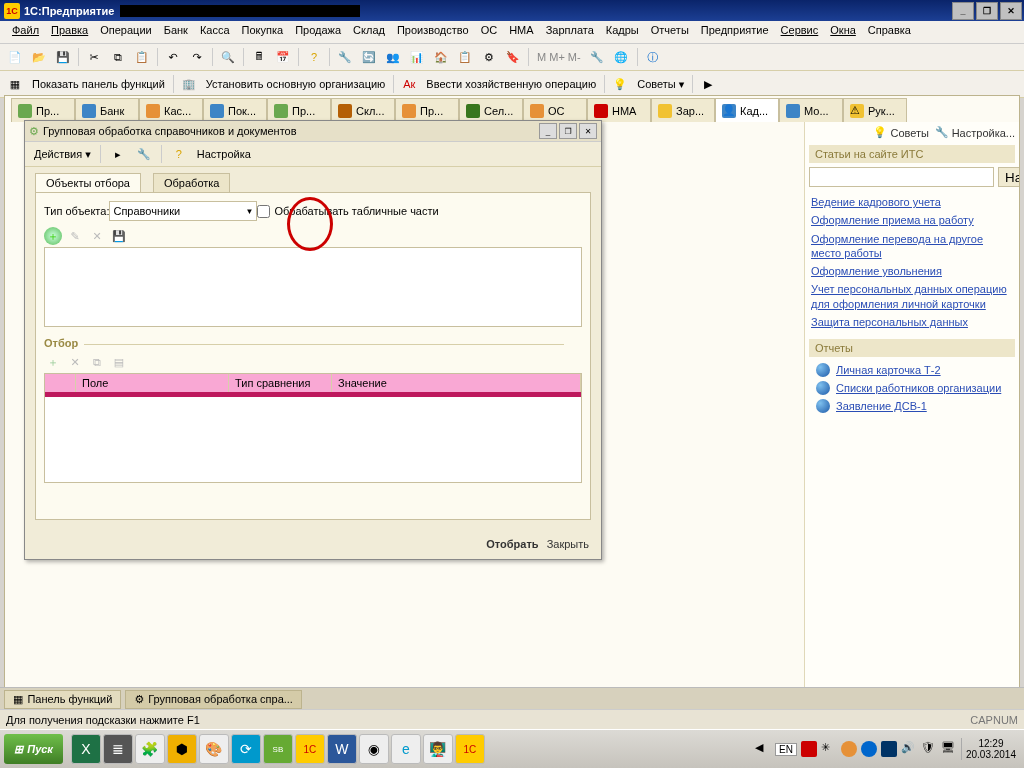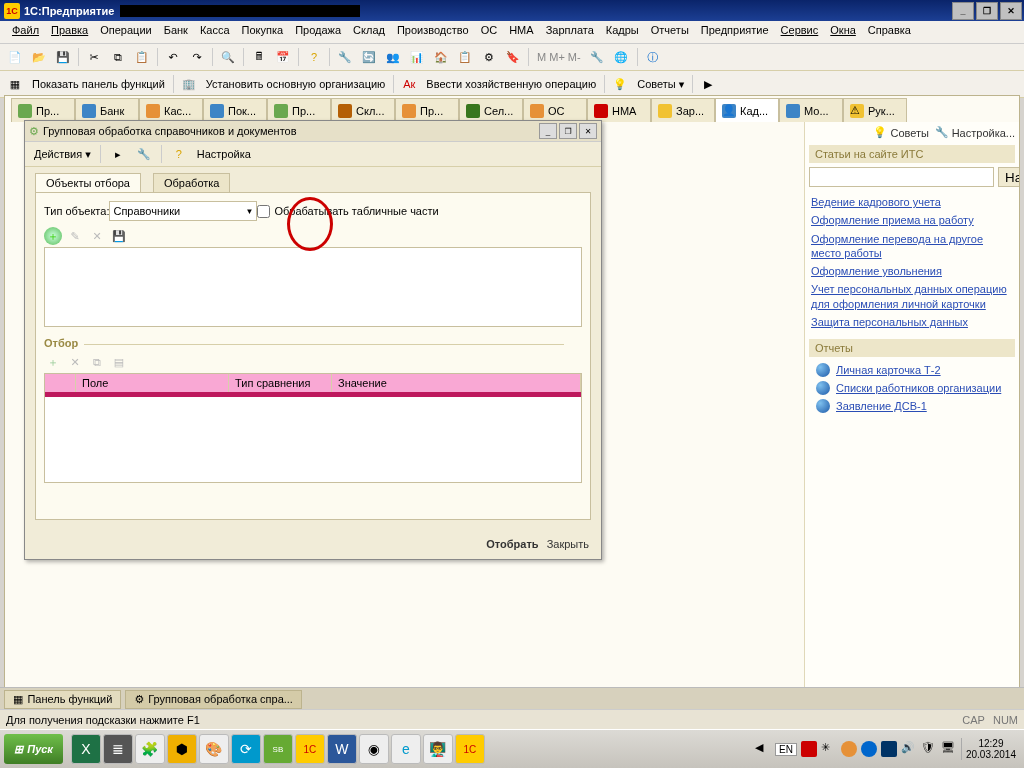--- a/index.html
+++ b/index.html
@@ -49,21 +49,21 @@
 .fieldset-label{color:#9a8a44;font-weight:bold;margin-top:10px;margin-bottom:4px}
 .fieldset-label::after{content:"";display:inline-block;border-top:1px solid #d7cfa9;width:480px;vertical-align:middle;margin-left:6px}
 .grid{border:1px solid #c8bf9e;background:#fff;height:108px}
 .grid-hdr{display:flex;background:#f9a8d4;border-bottom:5px solid #be185d}
 .grid-hdr div{padding:3px 6px;border-right:1px solid #d7cfa9;font-size:11px}
 .dlgfooter{position:absolute;bottom:0;left:0;right:0;height:30px;display:flex;align-items:center;justify-content:flex-end;gap:8px;padding:0 12px}
 .dlgfooter a{color:#333;text-decoration:none}
 .dlgfooter a.b{font-weight:bold}
 .redcircle{position:absolute;border:3px solid #cc0000;border-radius:50%;width:40px;height:48px;pointer-events:none}
 .statusbar2{position:absolute;bottom:38px;left:0;right:0;height:20px;background:#e8e3d4;border-top:1px solid #ccc;display:flex;align-items:center;padding:0 6px;justify-content:space-between}
-.caps{display:flex;gap:8px;color:#777}
+.caps{display:flex;color:#777}
 .taskbar-app{position:absolute;bottom:58px;left:0;right:0;height:22px;background:#d7d1bd;border-top:1px solid #bbb;display:flex;align-items:center;gap:4px;padding:0 4px}
 .taskbtn{background:#e3dcbf;border:1px solid #bcb38d;padding:2px 8px;display:flex;align-items:center;gap:4px;font-size:11px}
 .systask{position:absolute;bottom:0;left:0;right:0;height:38px;background:linear-gradient(#dcdad5,#c6c3bc);border-top:1px solid #fff;display:flex;align-items:center}
 .startbtn{height:30px;padding:0 10px;background:linear-gradient(#6fbf4a,#3f7e25);border-radius:3px;margin:0 4px;color:#fff;font-weight:bold;display:flex;align-items:center;gap:4px;font-style:italic}
 .tray{margin-left:auto;display:flex;align-items:center;gap:4px;padding-right:4px}
 .tray .clock{text-align:center;font-size:10px;line-height:1.1;padding:0 4px;border-left:1px solid #aaa}
 .trayico{width:16px;height:16px;border-radius:2px}
 .qlaunch{display:flex;gap:2px;align-items:center;padding:0 4px}
 .qico{width:28px;height:28px;border:1px solid #bbb;border-radius:3px;background:#eee;display:flex;align-items:center;justify-content:center;font-size:14px}
 .lang{background:#fff;border:1px solid #999;padding:0 3px;font-size:10px}

